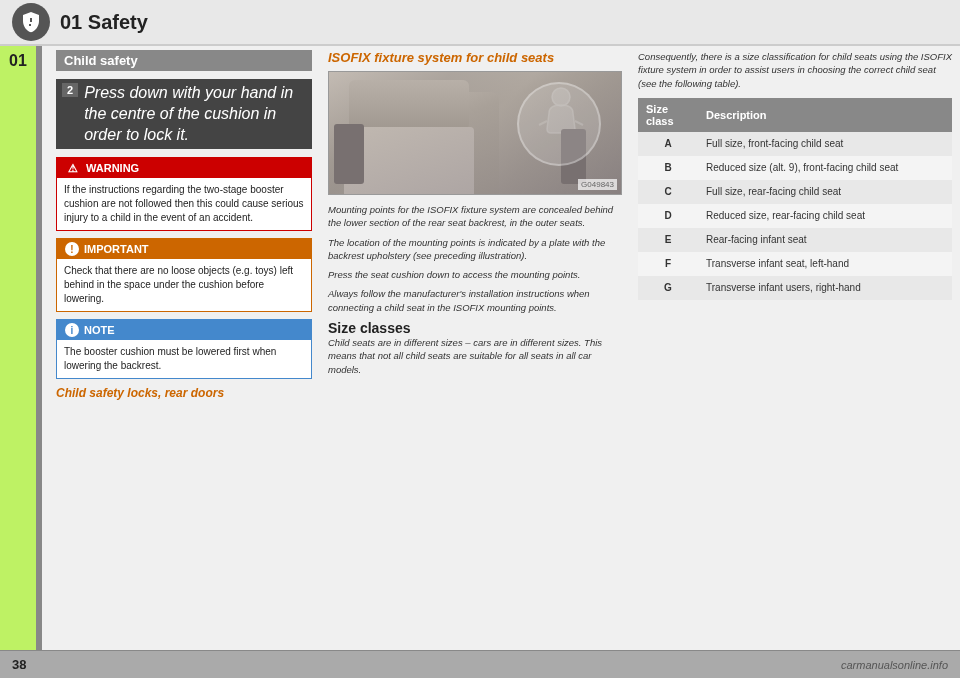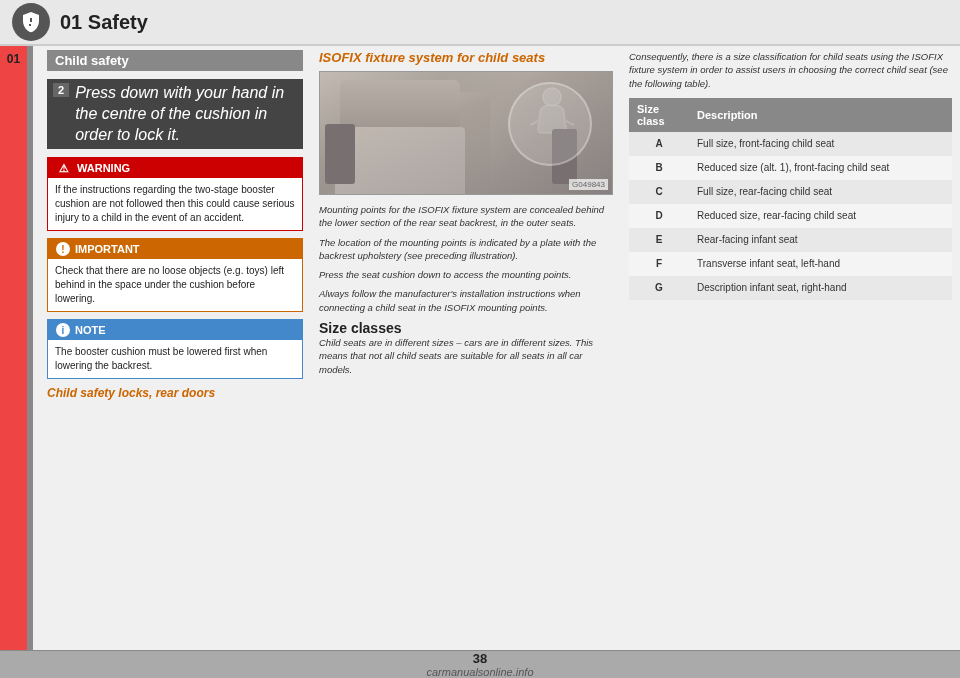--- a/index.html
+++ b/index.html
@@ -45,28 +45,28 @@
     }
 
     
     .main-content {
       display: flex;
       height: calc(678px - 46px - 28px);
     }
 
     
     .side-num {
-      width: 27px;
-      background: #ef4444;
+      width: 36px;
+      background: #bef264;
       display: flex;
       flex-direction: column;
       align-items: center;
       padding-top: 6px;
       font-weight: bold;
-      font-size: 12px;
+      font-size: 16px;
       color: #222;
       flex-shrink: 0;
     }
     .side-bar-accent {
       width: 6px;
       background: #888;
       flex-shrink: 0;
     }
 
     
@@ -336,21 +336,20 @@
 
     
     .footer {
       height: 28px;
       background: #aaa;
       display: flex;
       align-items: center;
       justify-content: space-between;
       padding: 0 12px;
       border-top: 1px solid #888;
-      flex-direction: column;
     }
     .footer-page {
       font-weight: bold;
       font-size: 13px;
       color: #222;
     }
     .footer-watermark {
       font-size: 11px;
       color: #555;
       font-style: italic;
@@ -473,41 +472,41 @@
           <th>Description</th>
         </tr>
       </thead>
       <tbody id="table-body">
       <tr>
             <td>A</td>
             <td>Full size, front-facing child seat</td>
           </tr>
           <tr>
             <td>B</td>
-            <td>Reduced size (alt. 1), front-facing child seat</td>
+            <td>Reduced size (alt. 9), front-facing child seat</td>
           </tr>
           <tr>
             <td>C</td>
             <td>Full size, rear-facing child seat</td>
           </tr>
           <tr>
             <td>D</td>
             <td>Reduced size, rear-facing child seat</td>
           </tr>
           <tr>
             <td>E</td>
             <td>Rear-facing infant seat</td>
           </tr>
           <tr>
             <td>F</td>
             <td>Transverse infant seat, left-hand</td>
           </tr>
           <tr>
             <td>G</td>
-            <td>Description infant seat, right-hand</td>
+            <td>Transverse infant users, right-hand</td>
           </tr>
         </tbody>
     </table>
 
   </div>
 
 </div>
 
 <div class="footer">
   <span class="footer-page">38</span>

